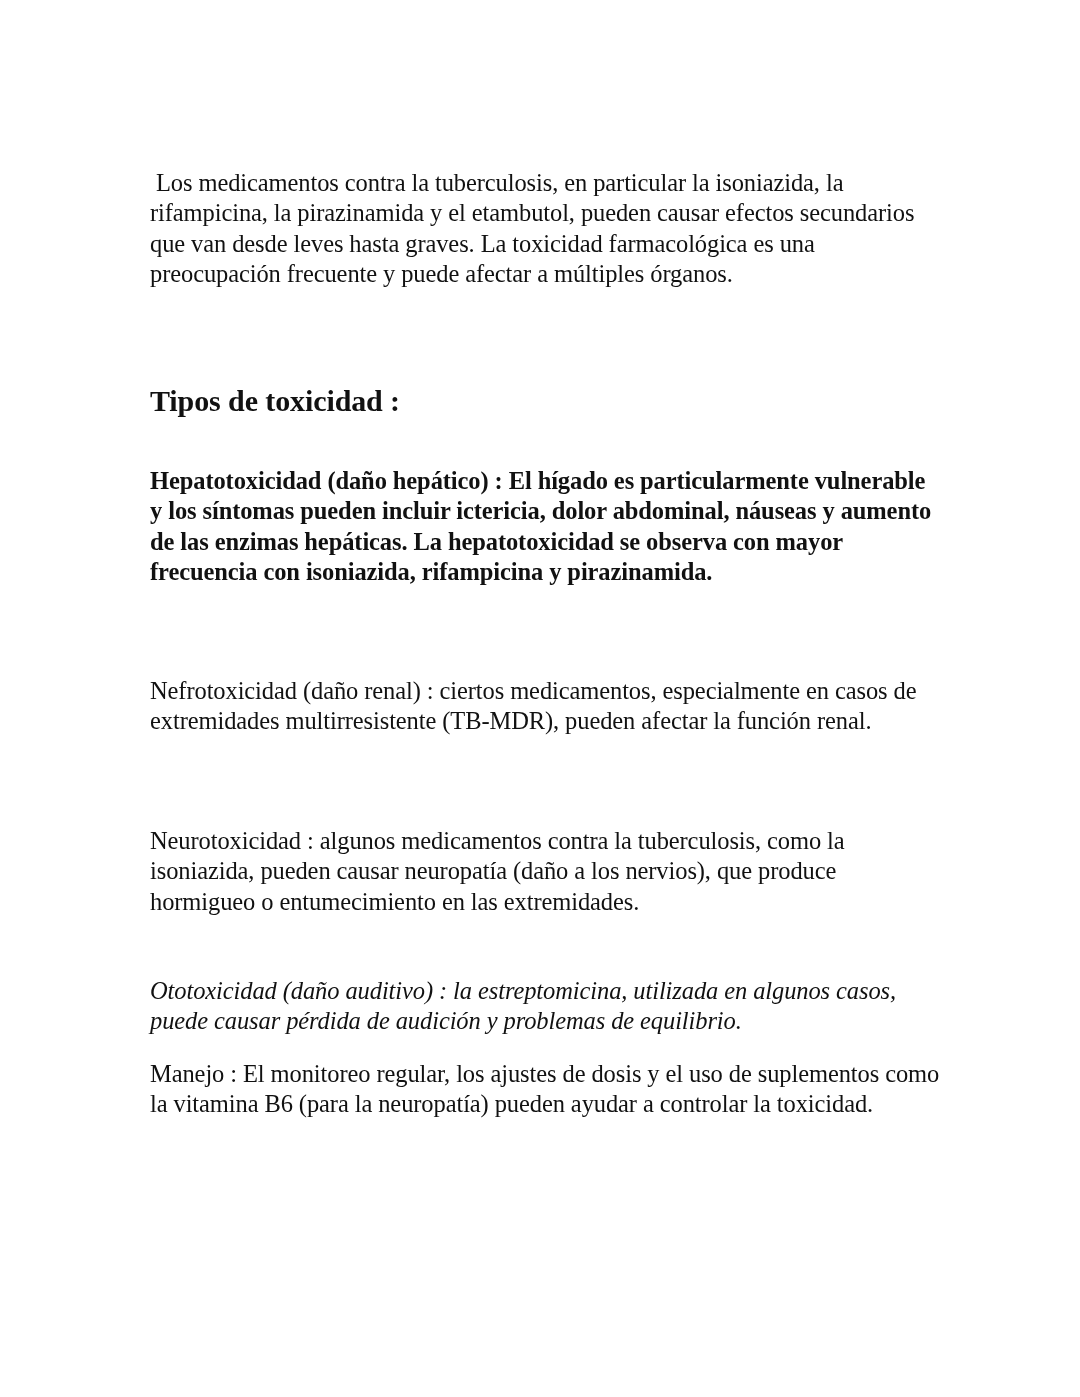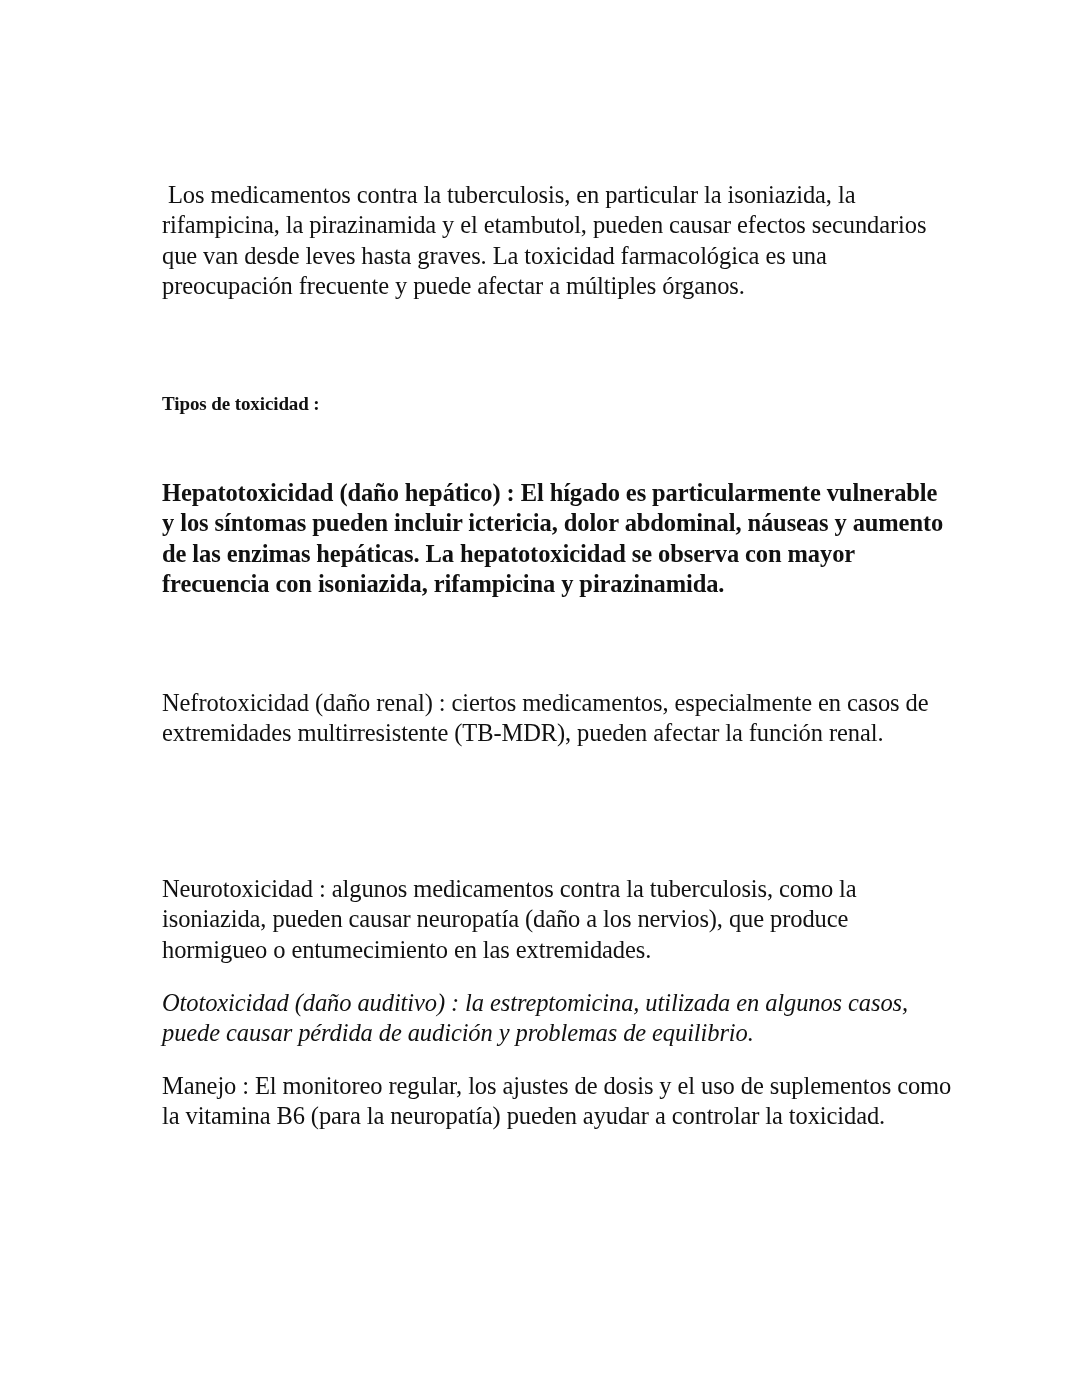--- a/index.html
+++ b/index.html
@@ -21,31 +21,31 @@
       top: 0;
       width: 790px;
     }
     .block {
       position: absolute;
       left: 0;
       width: 790px;
       font-size: 24.5px;
       line-height: 30.3px;
       letter-spacing: -0.1px;
-      margin: 12px;
+      margin: 0;
     }
     .intro { top: 168px; text-indent: 6px; }
     .heading {
-      top: 377px;
+      top: 386px;
       font-weight: bold;
-      font-size: 19px;
+      font-size: 30px;
     }
     .hepato { top: 466px; font-weight: bold; }
     .nefro  { top: 676px; }
-    .neuro  { top: 862px; font-family: Liberation Serif, serif; }
+    .neuro  { top: 826px; font-family: Liberation Serif, serif; }
     .oto    { top: 976px; font-style: italic; }
     .manejo { top: 1059px; }
   </style>
 </head>
 <body>
 
 <div class="page">
   <p class="block intro">Los medicamentos contra la tuberculosis, en particular la isoniazida, la rifampicina, la pirazinamida y el etambutol, pueden causar efectos secundarios que van desde leves hasta graves. La toxicidad farmacológica es una preocupación frecuente y puede afectar a múltiples órganos.</p>
 
   <h2 class="block heading">Tipos de toxicidad :</h2>

